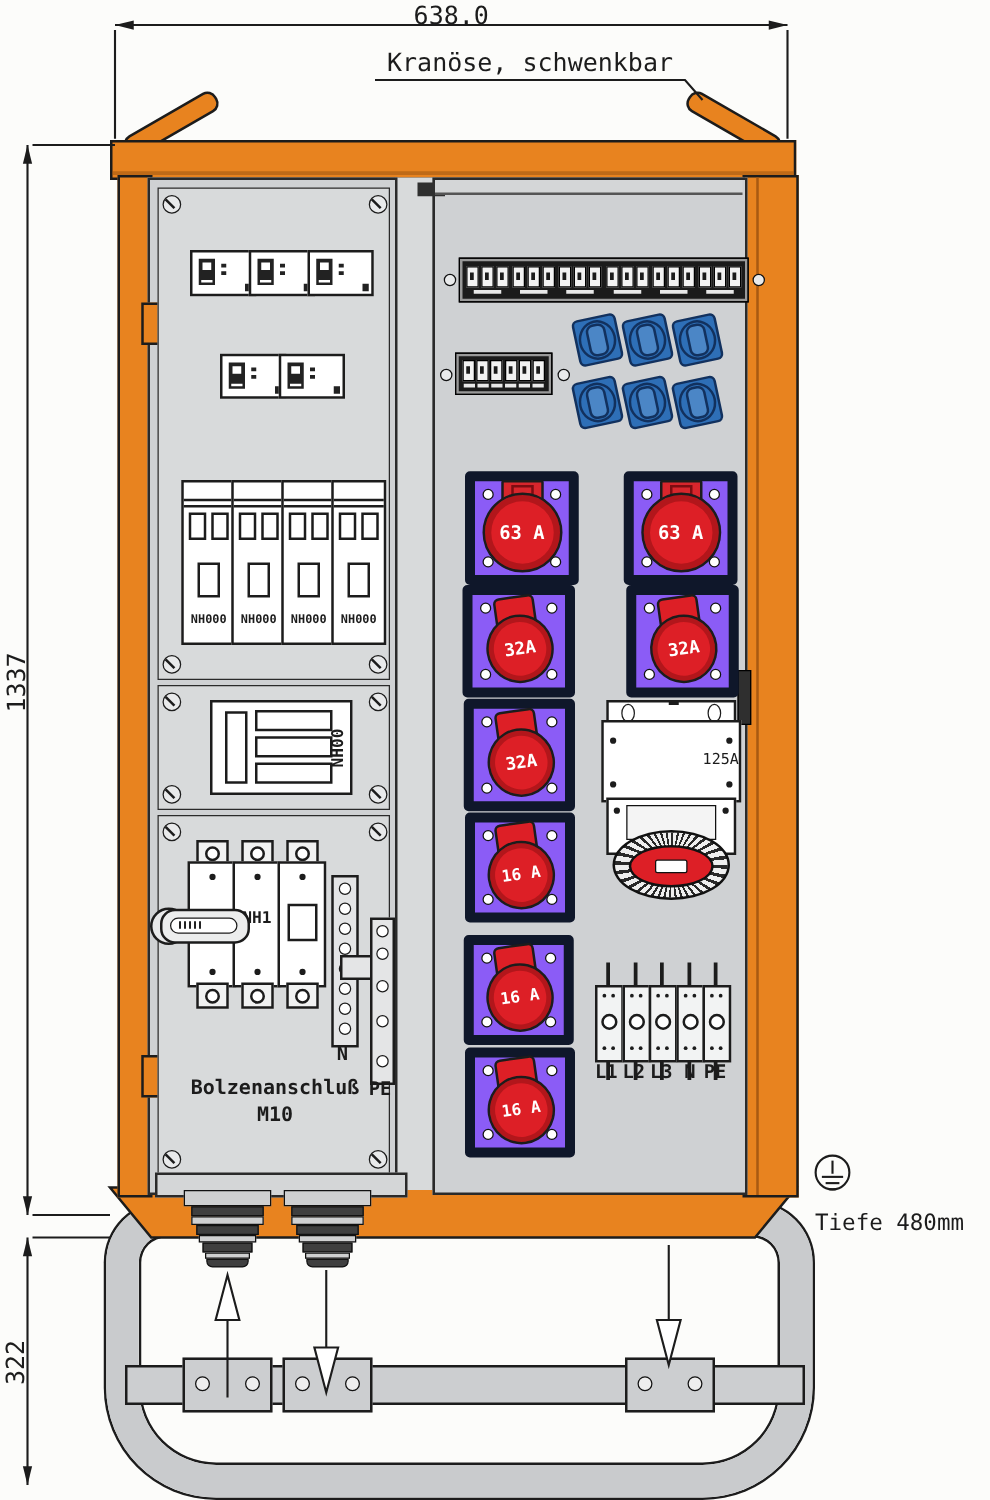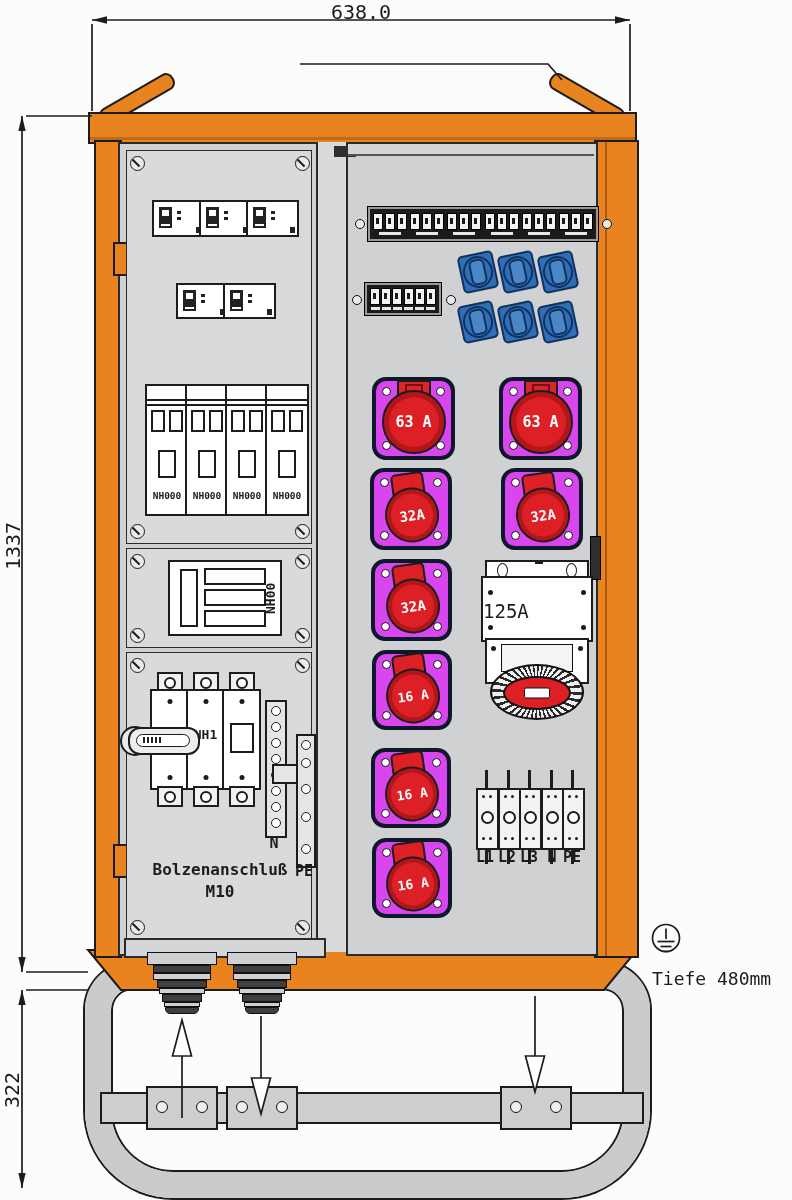--- a/index.html
+++ b/index.html
@@ -50,21 +50,21 @@
   .tg{width:8px;height:15px;background:#f2f2f2;border:1px solid #000;position:relative}
   .tg::after{content:"";position:absolute;left:2px;top:4px;width:3px;height:6px;background:#1b1b1b}
   .dash{width:22px;height:3px;background:#e8e8e8}
   .dash.sm{width:9px}
   
   .bs{position:absolute;width:40px;height:42px}
   .bsq{position:absolute;inset:2px;background:#2e6fb7;border:2px solid #12315e;border-radius:5px;transform:rotate(-12deg)}
   .bcirc{position:absolute;left:50%;top:50%;transform:translate(-50%,-50%);width:26px;height:28px;border-radius:50%;border:2px solid #12315e;background:#2e6fb7}
   .bslot{position:absolute;left:50%;top:50%;transform:translate(-50%,-50%);width:12px;height:22px;border-radius:6px;border:2px solid #12315e;background:#4b86c6}
   
-  .ceeP{position:absolute;background:#d946ef;border:4px solid #0f172a;border-radius:14px}
+  .ceeP{position:absolute;background:#8b5cf6;border:8px solid #0f172a;border-radius:4px}
   .sdot{position:absolute;width:7px;height:7px;border:1.4px solid #111;border-radius:50%;background:#fff}
   .latch63{position:absolute;left:50%;top:-1px;transform:translateX(-50%);width:30px;height:16px;background:#d8262c;border:2px solid #1c1c1c;border-radius:2px}
   .latch63 i{position:absolute;left:50%;top:50%;transform:translate(-50%,-50%);width:14px;height:8px;border:2px solid #7c0d11;display:block}
   .face63{position:absolute;left:50%;top:55%;transform:translate(-50%,-50%);width:60px;height:60px;border-radius:50%;
      background:#dd1f26;border:2.5px solid #1c1c1c;box-shadow:inset 0 0 0 5px #b2161b;
      display:flex;align-items:center;justify-content:center}
   .tiltS{position:absolute;left:50%;top:50%;width:56px;height:70px;transform:translate(-50%,-52%) rotate(-8deg)}
   .flapS{position:absolute;left:50%;top:0;transform:translateX(-50%);width:29px;height:20px;background:#dd1f26;border:2px solid #1c1c1c;border-radius:5px 5px 3px 3px}
   .bodyS{position:absolute;left:50%;top:15px;transform:translateX(-50%);width:50px;height:51px;border-radius:50%;
      background:#dd1f26;border:2px solid #1c1c1c;box-shadow:inset 0 0 0 4px #b2161b;
@@ -499,21 +499,21 @@
     <div class="wbox" style="left:4px;top:0;width:100px;height:16px">
       <i class="oval" style="left:10px;top:1px"></i>
         <i class="oval" style="right:10px;top:1px"></i>
       <i class="pdot" style="left:48px;top:-2px;width:8px;height:4px;border-radius:0"></i>
     </div>
     <div class="wbox" style="left:0;top:16px;width:108px;height:62px">
       <i class="pdot" style="left:5px;top:12px"></i>
         <i class="pdot" style="right:5px;top:12px"></i>
       <i class="pdot" style="left:5px;bottom:10px"></i>
         <i class="pdot" style="right:5px;bottom:10px"></i>
-      <div class="t" style="left:0;right:0;top:22px;text-align:left;font-size:19px">125A</div>
+      <div class="t" style="left:0;right:0;top:22px;text-align:right;font-size:12px">125A</div>
     </div>
     <div class="wbox" style="left:4px;top:78px;width:100px;height:42px">
       <i class="pdot" style="left:4px;top:6px"></i>
         <i class="pdot" style="right:4px;top:6px"></i>
       <div class="abs" style="left:14px;top:4px;width:70px;height:26px;border:1.5px solid #111;background:#f4f4f4"></div>
       <i class="pdot" style="left:38px;bottom:3px;width:24px;height:7px;border-radius:1px"></i>
     </div>
     <div class="ring125" style="left:9px;top:104px;width:90px;height:52px"></div>
     <div class="cover125" style="left:22px;top:116px;width:64px;height:30px">
         <i class="slot125"></i>
@@ -588,20 +588,21 @@
       <i class="gseg gd" style="width:58px;height:8px"></i>
       <i class="gseg gg" style="width:58px;height:7px"></i>
     <i class="gseg gd" style="width:50px;height:8px"></i>
       <i class="gseg gg" style="width:46px;height:6px"></i>
       <i class="gseg gd" style="width:40px;height:8px"></i>
     <i class="gseg gg" style="width:36px;height:5px"></i>
       <i class="gseg gd" style="width:34px;height:7px;border-radius:0 0 5px 5px"></i>
   </div>
 
   <div class="t ctr" style="left:301px;top:0;width:120px;font-size:20px">638.0</div>
+  <div class="t ctr" style="left:294px;top:38px;width:260px;font-size:20px">Kranöse, schwenkbar</div>
   <div class="t ctr" style="left:-27px;top:534px;width:80px;font-size:20px;transform:rotate(-90deg)">1337</div>
   <div class="t ctr" style="left:-28px;top:1078px;width:80px;font-size:20px;transform:rotate(-90deg)">322</div>
   <div class="t" style="left:652px;top:968px;font-size:18px">Tiefe 480mm</div>
 
   <svg class="layer" width="792" height="1200">
     <g stroke="#1c1c1c" stroke-width="1.7" fill="none">
       <line x1="92" y1="20" x2="630" y2="20"></line>
       <line x1="92" y1="24" x2="92" y2="111"></line>
       <line x1="630" y1="24" x2="630" y2="111"></line>
       <path d="M300,64 H548 L562,80"></path>

